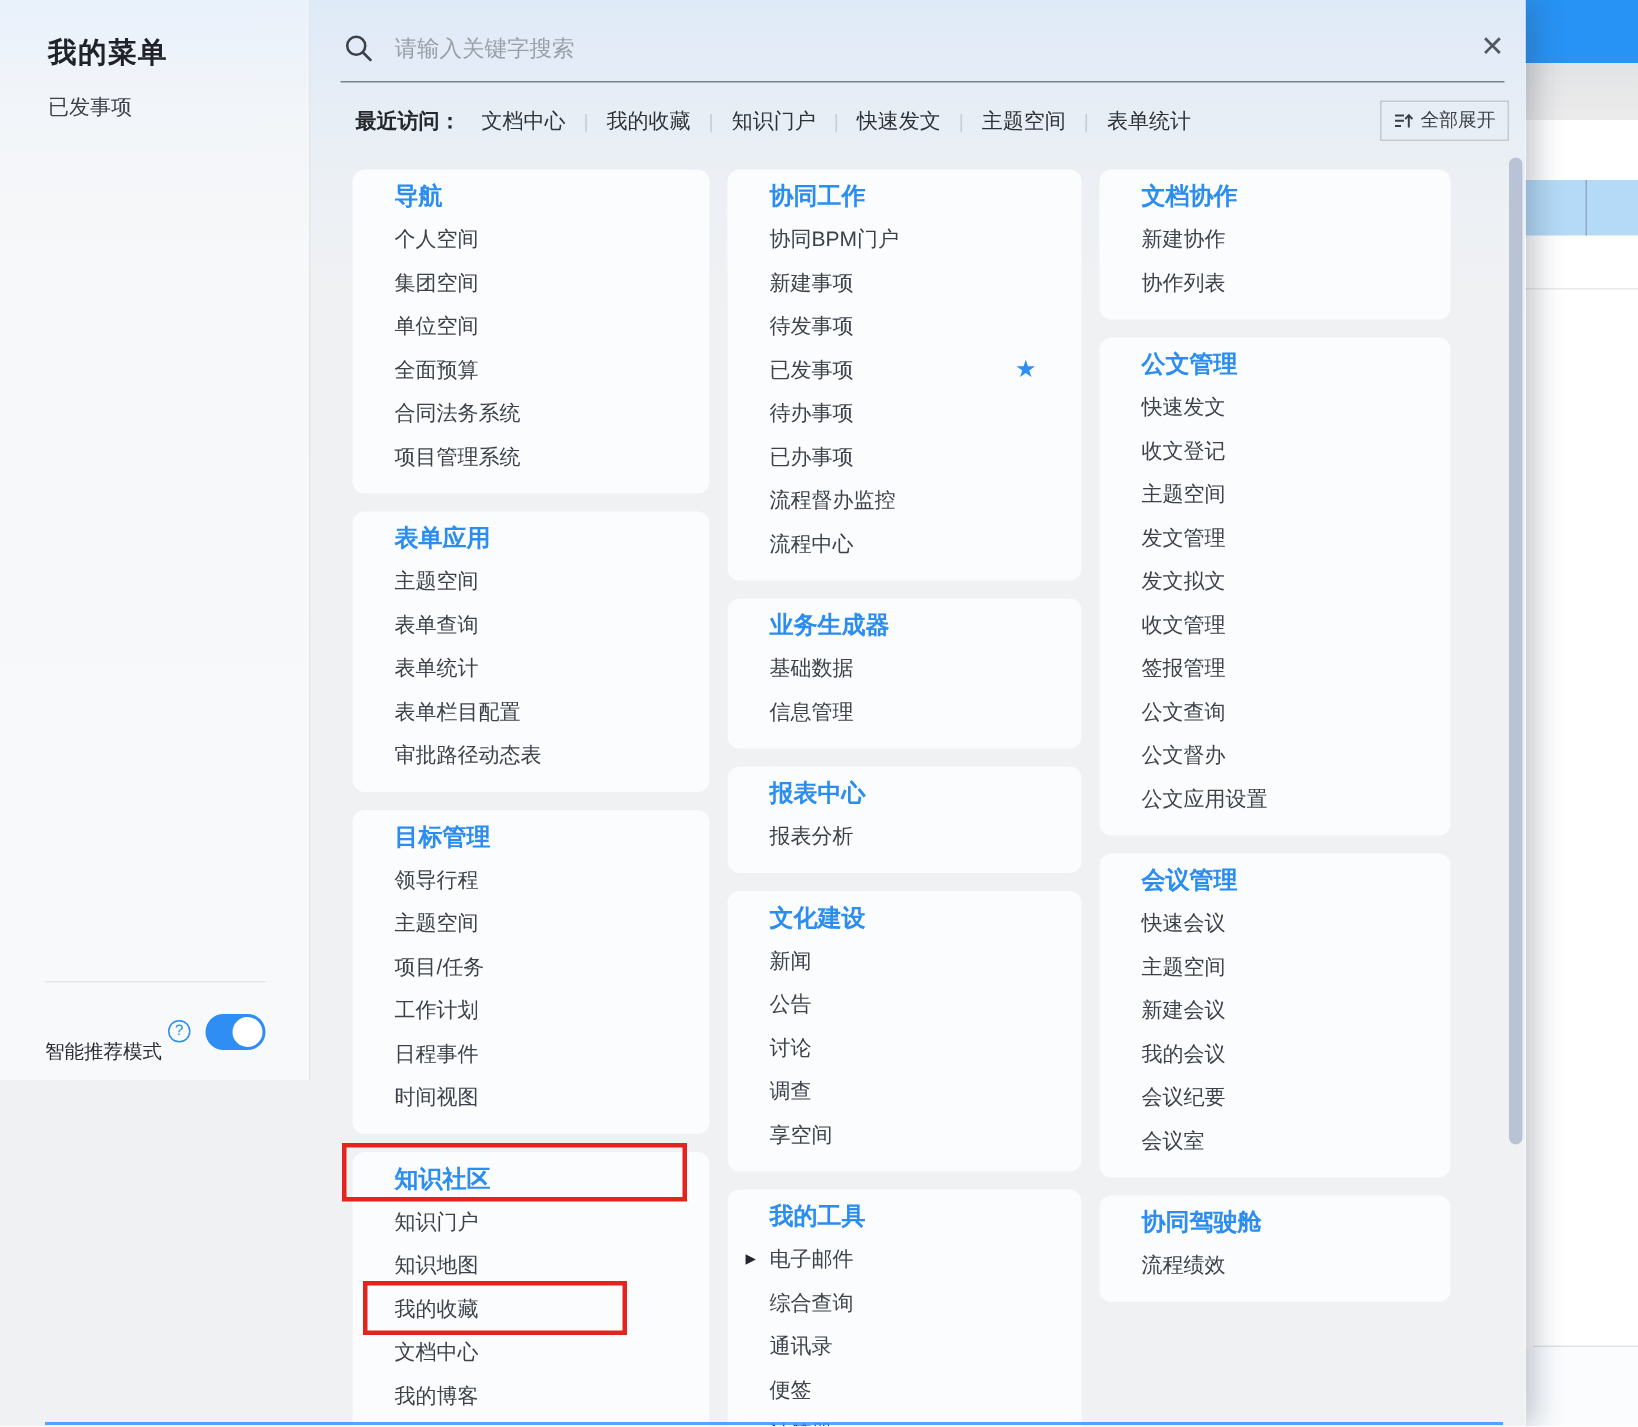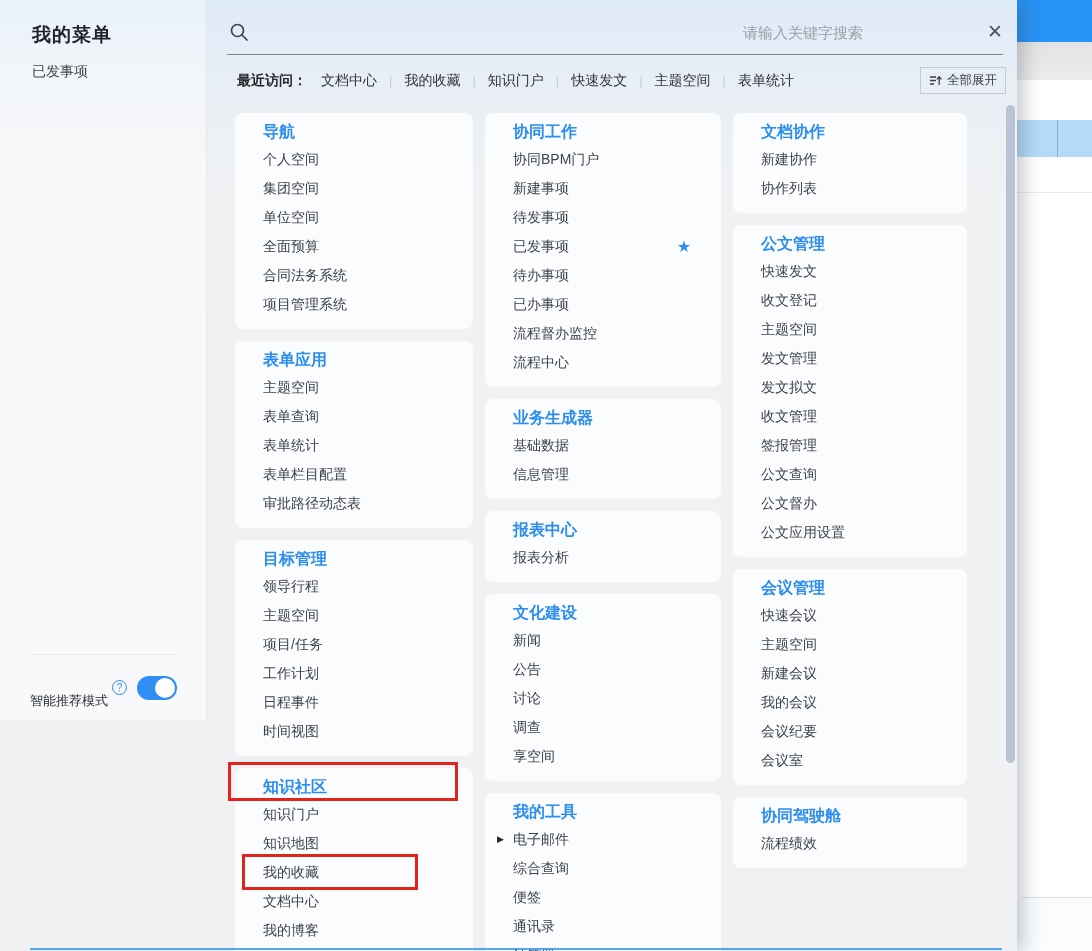--- a/index.html
+++ b/index.html
@@ -39,21 +39,21 @@
   .help{display:inline-flex;align-items:center;justify-content:center;width:15px;height:15px;margin-left:4px;
     border:1px solid var(--accent);border-radius:50%;color:var(--accent);font-size:10px;cursor:pointer;flex:none;}
   .toggle{margin-left:auto;width:40px;height:24px;border-radius:12px;background:#2f8ef4;position:relative;cursor:pointer;flex:none;}
   .toggle .knob{position:absolute;right:2px;top:2px;width:20px;height:20px;border-radius:50%;background:#fff;}
 
   
   .main{position:absolute;left:208px;top:0;width:809px;height:951px;}
   .search-wrap{position:absolute;left:19px;top:16px;width:776px;border-bottom:1px solid #7d828b;
     padding:6px 0 12px 2px;display:flex;align-items:center;gap:14px;}
   .search-wrap svg{flex:none;}
-  .search-input{border:0;outline:0;background:transparent;font-size:15px;color:#333;width:600px;font-family:inherit;text-align:right;}
+  .search-input{border:0;outline:0;background:transparent;font-size:15px;color:#333;width:600px;font-family:inherit;}
   .search-input::placeholder{color:#9aa0a8;}
   .close-btn{position:absolute;left:775px;top:20px;width:24px;height:24px;border:0;background:transparent;
     font-size:19px;line-height:24px;color:#52575e;cursor:pointer;text-align:center;}
 
   .recent-row{position:absolute;left:29px;top:72px;display:flex;align-items:center;font-size:14px;color:#2f3338;}
   .recent-label{font-weight:bold;color:#24272c;margin-right:14px;}
   .recent-item{cursor:pointer;color:#2f3338;}
   .sep{color:#c9ccd1;margin:0 12px;font-size:13px;}
   .expand-btn{position:absolute;left:712px;top:67px;display:flex;align-items:center;gap:5px;
     border:1px solid #c6cad0;border-radius:0;background:transparent;padding:4px 8px;
@@ -195,22 +195,22 @@
               <div class="item">新闻</div>
               <div class="item">公告</div>
               <div class="item">讨论</div>
               <div class="item">调查</div>
               <div class="item">享空间</div>
             </section>
             <section class="group">
               <h3 class="group-title">我的工具</h3>
               <div class="item">电子邮件<span class="arrow">▶</span></div>
               <div class="item">综合查询</div>
+              <div class="item">通讯录</div>
               <div class="item">便签</div>
-              <div class="item">通讯录</div>
               <div class="item">计算器</div>
             </section>
           </div>
           <div class="menu-col col-2">
             <section class="group">
               <h3 class="group-title">文档协作</h3>
               <div class="item">新建协作</div>
               <div class="item">协作列表</div>
             </section>
             <section class="group">

